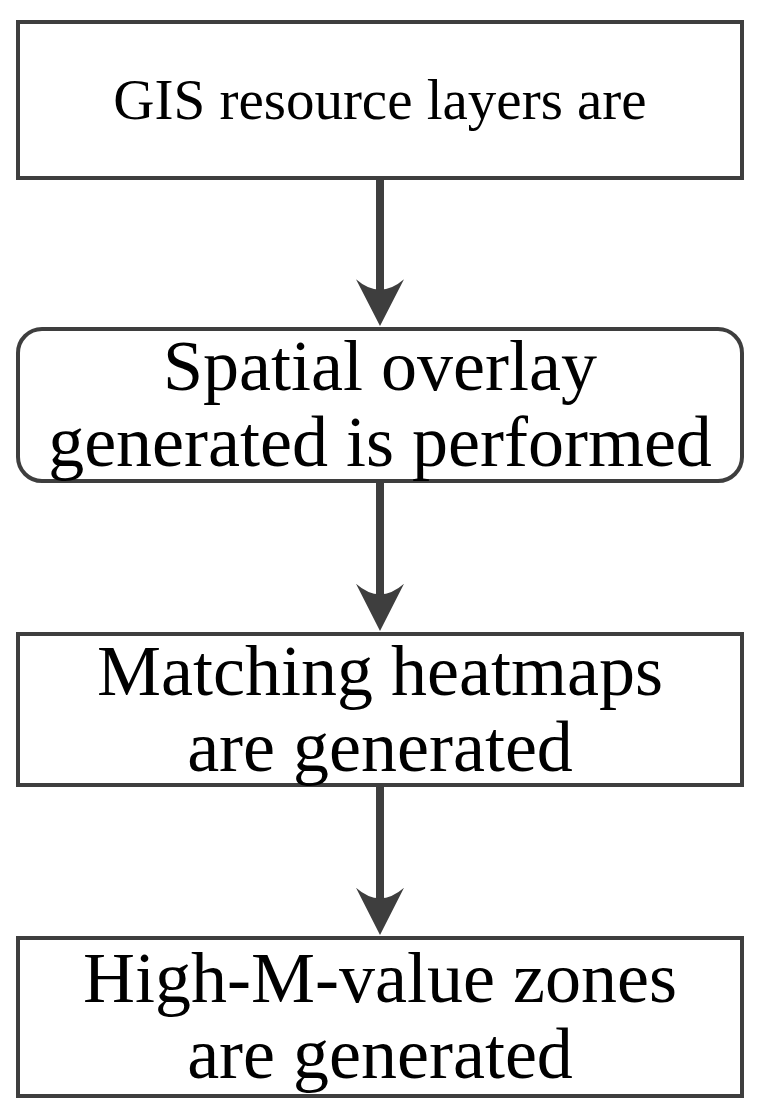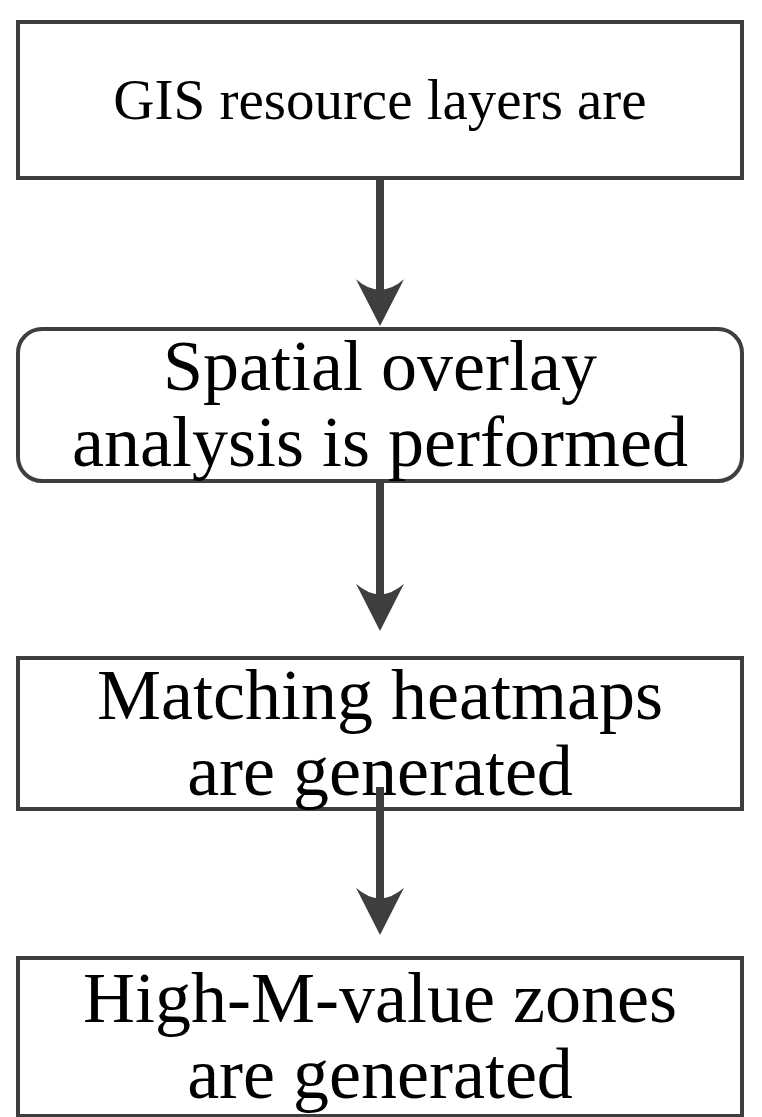--- a/index.html
+++ b/index.html
@@ -29,22 +29,22 @@
     color: var(--text, #000000);
   }
   .flow-node .line {
     display: block;
     white-space: nowrap;
   }
   .fs-small { font-size: 57px; line-height: 1.05; }
   .fs-large { font-size: 72px; line-height: 1.05; }
   .node-1 { top: 20px;  height: 152px; }
   .node-2 { top: 327px; height: 148px; border-radius: 26px; }
-  .node-3 { top: 656px; height: 147px; }
-  .node-4 { top: 956px; height: 154px; }
+  .node-3 { top: 632px; height: 147px; }
+  .node-4 { top: 936px; height: 154px; }
   .flow-arrow {
     position: absolute;
     left: 356px;
     width: 48px;
   }
   .arrow-1 { top: 180px; height: 147px; }
   .arrow-2 { top: 483px; height: 149px; }
   .arrow-3 { top: 787px; height: 149px; }
   .flow-arrow svg { display: block; width: 100%; height: 100%; }
   .arrow-fill { fill: var(--arrow, #3e3e3e); }
@@ -60,21 +60,21 @@
 
   <div class="flow-arrow arrow-1">
     <svg viewBox="0 0 48 148" preserveAspectRatio="none" aria-hidden="true">
       <rect class="arrow-fill" x="20" y="0" width="8" height="116"></rect>
       <path class="arrow-fill" d="M0,100 Q24,121 48,100 L24,147 Z"></path>
     </svg>
   </div>
 
   <div class="flow-node fs-large node-2">
     <span class="line">Spatial overlay</span>
-    <span class="line">analysis is performed</span>
+    <span class="line">generated is performed</span>
   </div>
 
   <div class="flow-arrow arrow-2">
     <svg viewBox="0 0 48 148" preserveAspectRatio="none" aria-hidden="true">
       <rect class="arrow-fill" x="20" y="0" width="8" height="116"></rect>
       <path class="arrow-fill" d="M0,100 Q24,121 48,100 L24,147 Z"></path>
     </svg>
   </div>
 
   <div class="flow-node fs-large node-3">

